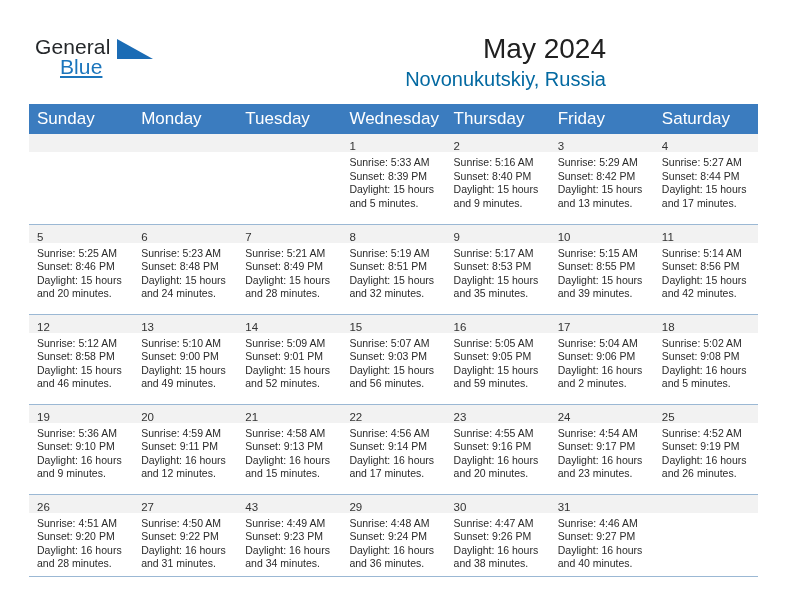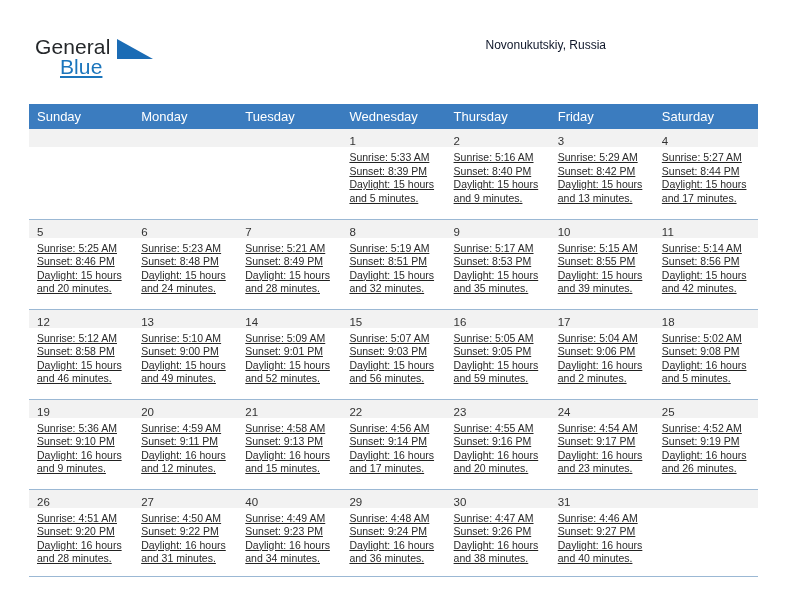--- a/index.html
+++ b/index.html
@@ -71,41 +71,41 @@
     text-align: right;
   }
   .cal-title {
     font-size: 28px;
     color: #202020;
     line-height: 34px;
     white-space: nowrap;
     font-weight: normal;
   }
   .cal-subtitle {
-    font-size: 12px;
-    color: #0f172a;
+    font-size: 20px;
+    color: #0369a1;
     line-height: 20px;
     margin-top: 3px;
     white-space: nowrap;
     margin-left: 40px;
   }
 
   
   .calendar {
     position: absolute;
     left: 29px;
     top: 104px;
     width: 729px;
     border-collapse: collapse;
     table-layout: fixed;
   }
   .calendar th {
     background: #3b7cbf;
     color: #ffffff;
-    font-size: 13px;
+    font-size: 17px;
     font-weight: normal;
     text-align: left;
     padding: 5px 0 5px 8px;
     height: 20px;
     box-sizing: border-box;
   }
   .calendar td {
     vertical-align: top;
     padding: 0;
     border-top: 1px solid #3b7cbf;
@@ -125,21 +125,20 @@
     padding: 2px 0 1px 8px;
     box-sizing: border-box;
   }
   .daynum {
     font-size: 11.5px;
     color: #333333;
     line-height: 15px;
   }
   .cell-body {
     padding: 4px 5px 0 8px;
-    text-decoration: underline;
   }
   .cell-line {
     font-size: 10.5px;
     line-height: 13.6px;
     color: #2a2a2a;
     white-space: nowrap;
   }
   td.empty .daynum-strip {
     background: #f2f2f2;
   }
@@ -159,20 +158,21 @@
 
   <div class="header">
 
     <div class="brand">
       <span class="brand-general">General</span>
       <span class="brand-triangle"></span>
       <span class="brand-blue">Blue</span>
     </div>
 
     <div class="title-block">
+      <div class="cal-title">May 2024</div>
       <div class="cal-subtitle">Novonukutskiy, Russia</div>
     </div>
 
   </div>
 
   <table class="calendar">
     <thead>
       <tr id="weekday-row">
           <th>Sunday</th>
           <th>Monday</th>
@@ -439,21 +439,21 @@
           <td>
             <div class="daynum-strip"><span class="daynum">27</span></div>
             <div class="cell-body">
               <div class="cell-line">Sunrise: 4:50 AM</div>
               <div class="cell-line">Sunset: 9:22 PM</div>
               <div class="cell-line">Daylight: 16 hours</div>
               <div class="cell-line">and 31 minutes.</div>
             </div>
           </td>
           <td>
-            <div class="daynum-strip"><span class="daynum">40</span></div>
+            <div class="daynum-strip"><span class="daynum">43</span></div>
             <div class="cell-body">
               <div class="cell-line">Sunrise: 4:49 AM</div>
               <div class="cell-line">Sunset: 9:23 PM</div>
               <div class="cell-line">Daylight: 16 hours</div>
               <div class="cell-line">and 34 minutes.</div>
             </div>
           </td>
           <td>
             <div class="daynum-strip"><span class="daynum">29</span></div>
             <div class="cell-body">

